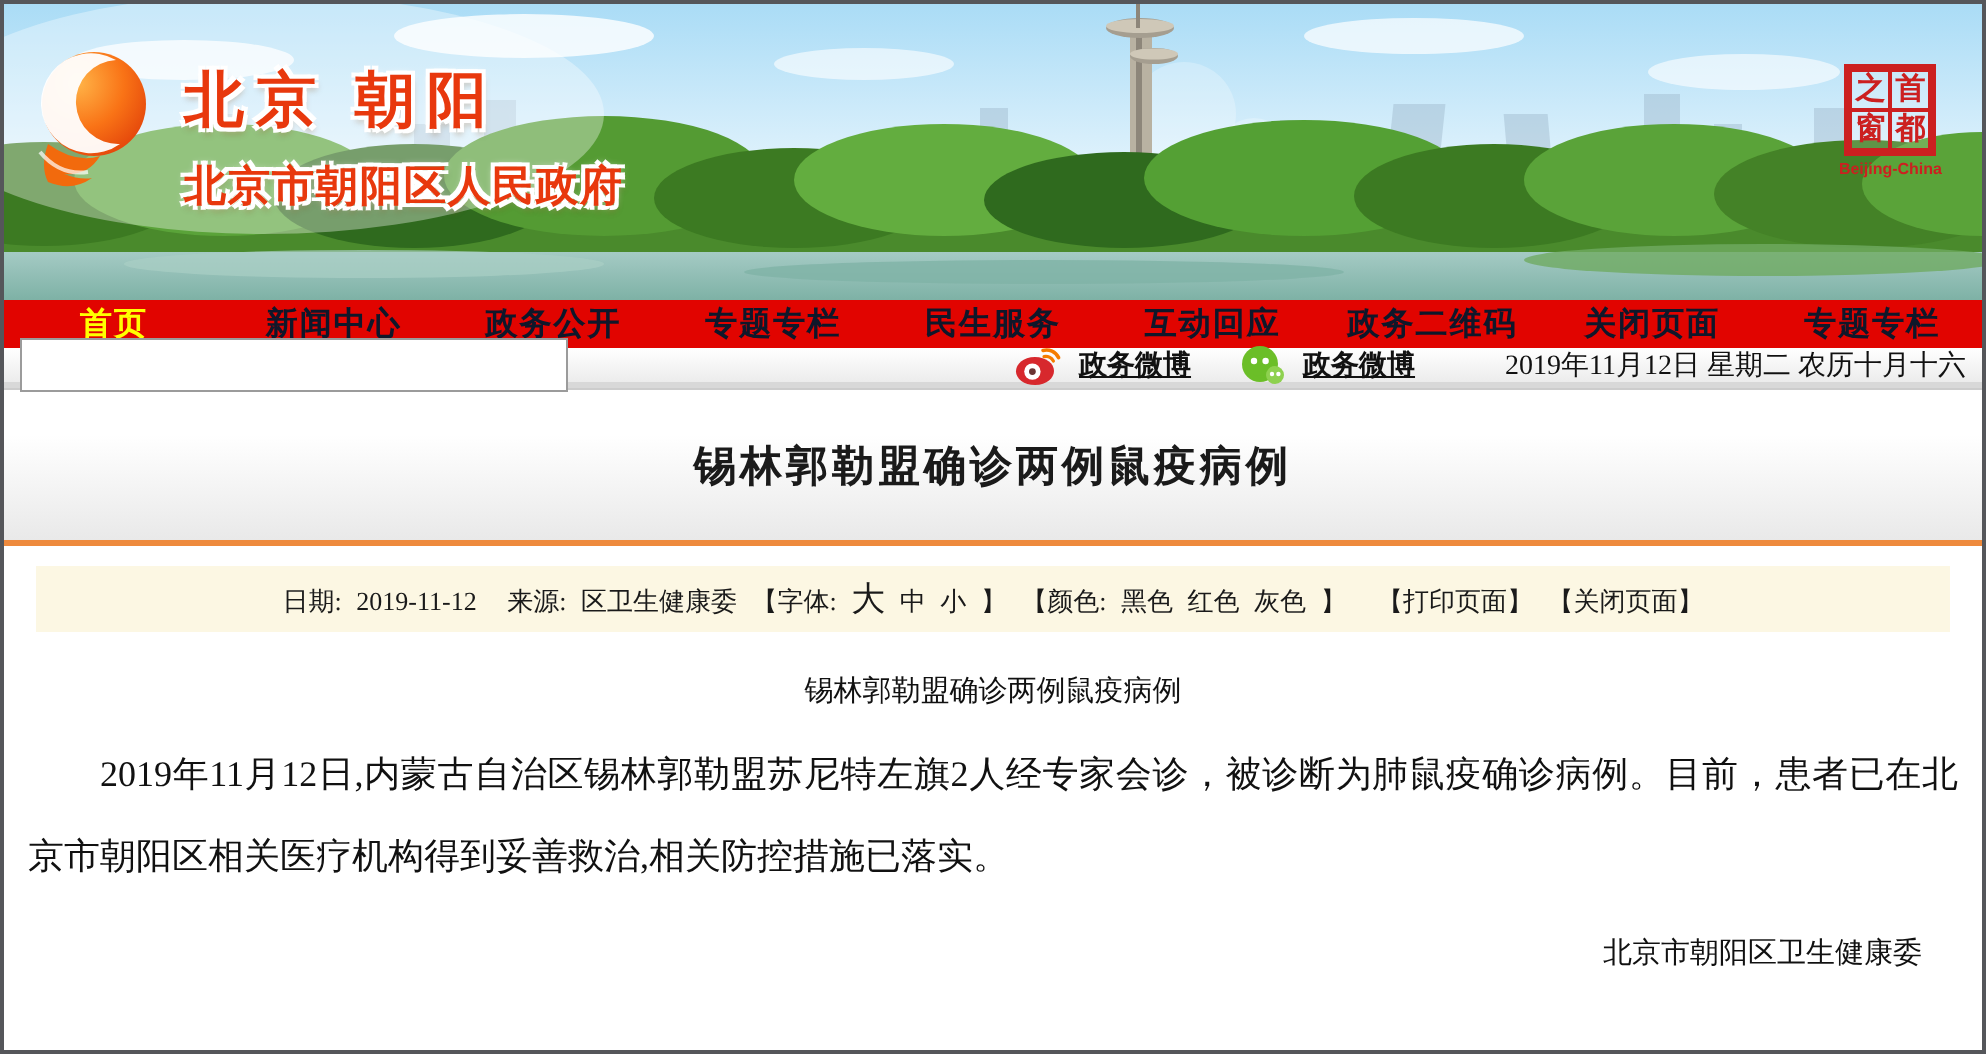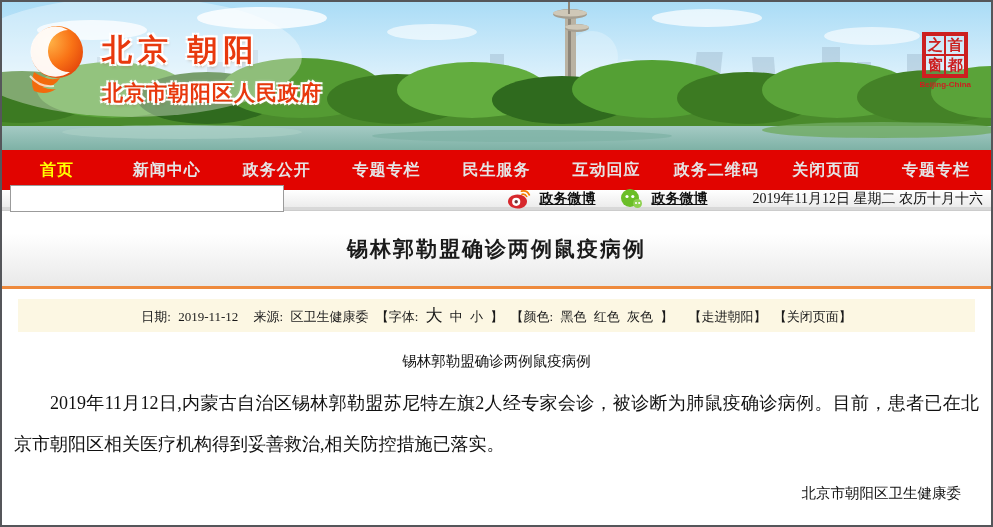--- a/index.html
+++ b/index.html
@@ -9,40 +9,40 @@
     border: 2px solid #55565a;
     background: #fff;
     overflow: hidden;
   }
 
   
   .banner { position: relative; height: 148px; overflow: hidden;
     background: linear-gradient(#aadcf6, #e7f5fd 62%, #cfe9f4); }
   .banner svg.scenery { position:absolute; inset:0; width:100%; height:100%; display:block; }
 
-  .logo-group { position:absolute; left:22px; top:22px; display:flex; align-items:flex-start; z-index:3; }
+  .logo-group { position:absolute; left:12px; top:22px; display:flex; align-items:flex-start; z-index:3; }
   .logo-mark { width:64px; height:74px; flex:0 0 auto; }
   .logo-text { margin-left:14px; padding-top:6px;
     font-family:"Liberation Serif", serif; font-weight:bold; color:#e8380d;
     text-shadow:-2px -2px 0 #fff, 2px -2px 0 #fff, -2px 2px 0 #fff, 2px 2px 0 #fff,
                  0 0 4px #fff, 1px 3px 3px rgba(120,60,0,.35); }
   .logo-title { font-size:30px; letter-spacing:6px; }
   .logo-subtitle { font-size:21px; margin-top:8px; letter-spacing:1px;font-family:Liberation Mono, monospace; }
 
   .seal { position:absolute; right:20px; top:30px; z-index:3; text-align:center; }
   .seal-grid { width:46px; height:46px; border:3px solid #cc2020; background:rgba(255,255,255,.15);
     display:grid; grid-template-columns:1fr 1fr; grid-template-rows:1fr 1fr; margin:0 auto; }
   .seal-cell { display:flex; align-items:center; justify-content:center;
     font-family:"Liberation Serif", serif; font-weight:bold; font-size:15px; color:#cc2020;
     border:1px solid #cc2020; line-height:1; }
   .seal-caption { font-size:8px; font-weight:bold; color:#cc2020; margin-top:2px; letter-spacing:0; }
 
   
-  .nav { height:40px; background:#e10400; display:flex; align-items:center; }
-  .nav-item { flex:1; text-align:center; color:#e5e5e5; font-size:16px; font-weight:bold;
+  .nav { height:24px; background:#e10400; display:flex; align-items:center; }
+  .nav-item { flex:1; text-align:center; color:#0f172a; font-size:16px; font-weight:bold;
     text-decoration:none; cursor:pointer; letter-spacing:1px; }
   .nav-item.active { color:#ffff00; }
 
   
   .toolbar { height:20px; background:linear-gradient(#ffffff, #ececec);
     border-bottom:3px solid #d8d8d8; display:flex; align-items:center; padding:0 8px; }
   .search-input { width:274px; height:27px; border:1px solid #9b9b9b; background:#fff;
     font-size:13px; padding:0 6px; outline:none; }
   .toolbar-right { margin-left:auto; display:flex; align-items:center; gap:9px; }
   .icon { width:24px; height:22px; display:inline-block; }
@@ -223,21 +223,21 @@
   <span>【字体:</span>
   <span class="meta-action meta-font-large">大</span>
   <span class="meta-action">中</span>
   <span class="meta-action">小</span>
   <span>】</span>
   <span>【颜色:</span>
   <span class="meta-action">黑色</span>
   <span class="meta-action">红色</span>
   <span class="meta-action">灰色</span>
   <span>】</span>
-  <span class="meta-action meta-gap">【走进朝阳】</span>
+  <span class="meta-action meta-gap">【打印页面】</span>
   <span class="meta-action">【关闭页面】</span>
 </div>
 
 <div class="article">
   <div class="article-inner-title">锡林郭勒盟确诊两例鼠疫病例</div>
   <p class="article-paragraph">2019年11月12日,内蒙古自治区锡林郭勒盟苏尼特左旗2人经专家会诊，被诊断为肺鼠疫确诊病例。目前，患者已在北京市朝阳区相关医疗机构得到妥善救治,相关防控措施已落实。</p>
   <div class="signatures">
     <div>北京市朝阳区卫生健康委</div>
   </div>
 </div>

